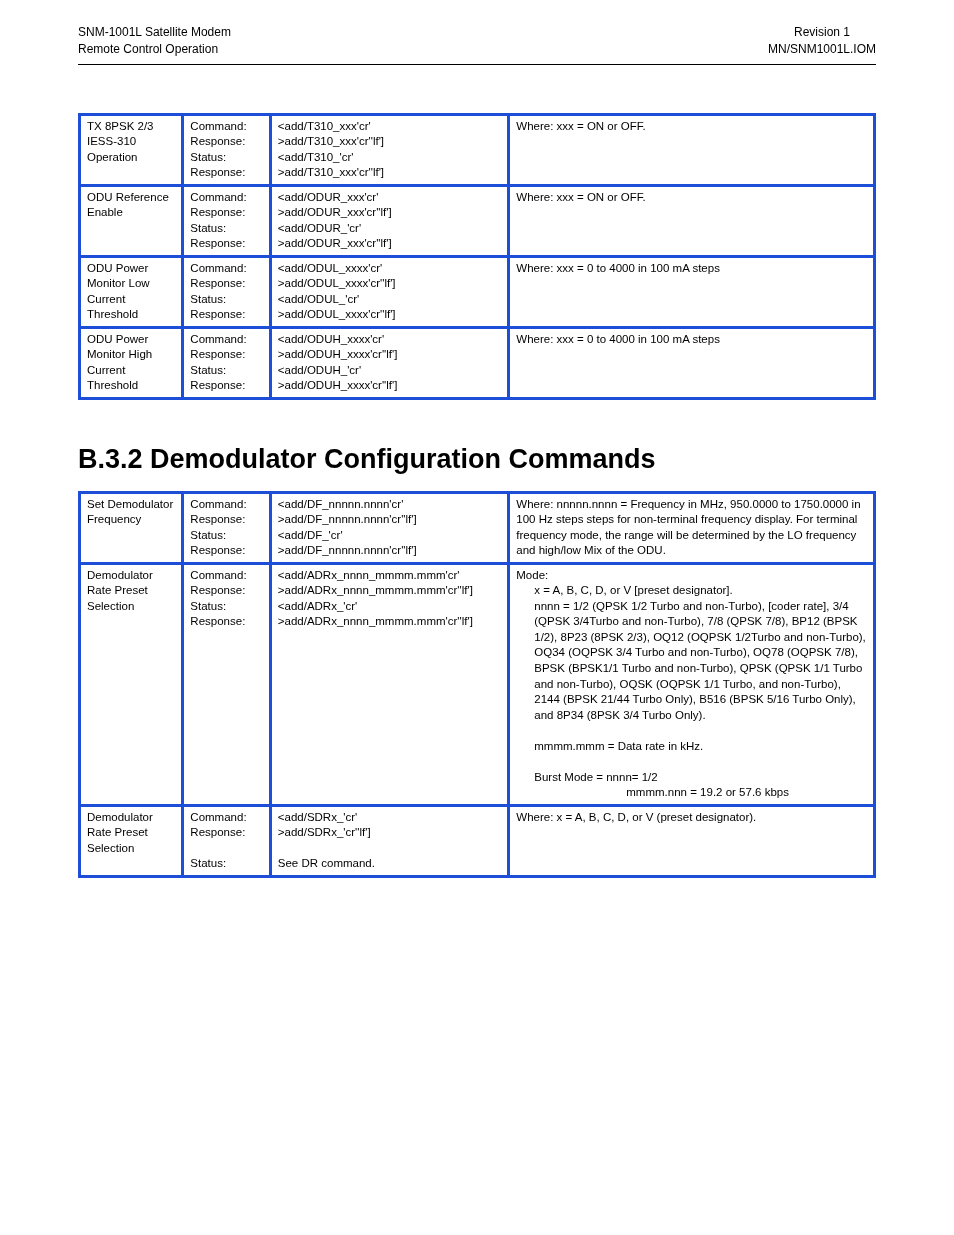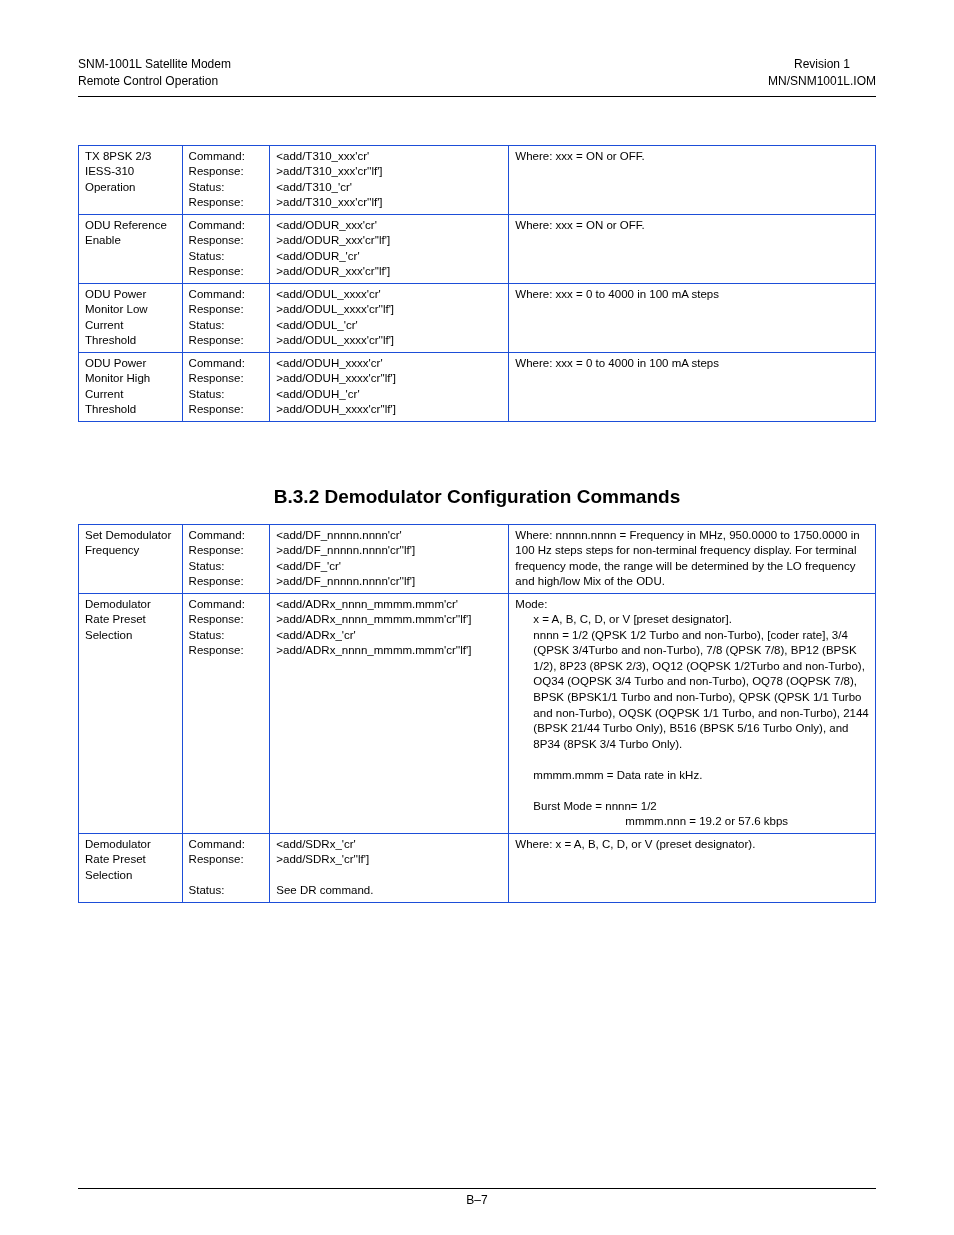--- a/index.html
+++ b/index.html
@@ -7,21 +7,21 @@
       font-size: 12px;
       margin: 0;
       padding: 0;
       background: #fff;
       color: #000;
     }
     .page {
       width: 954px;
       min-height: 1235px;
       margin: 0 auto;
-      padding: 56px 78px 40px 78px;
+      padding: 24px 78px 40px 78px;
       box-sizing: border-box;
       position: relative;
     }
     .header {
       display: flex;
       justify-content: space-between;
       font-size: 12px;
       line-height: 1.4;
       margin-bottom: 6px;
     }
@@ -38,35 +38,34 @@
       border-top: 1px solid #000;
       margin: 0 0 48px 0;
     }
     table.cmd-table {
       border-collapse: collapse;
       width: 100%;
       table-layout: fixed;
       font-size: 11.5px;
     }
     table.cmd-table td {
-      border: 1px solid #1d4ed8;
+      border: 3px solid #1d4ed8;
       padding: 3px 6px 3px 6px;
       vertical-align: top;
       line-height: 1.35;
     }
     .col-name { width: 13%; }
     .col-type { width: 11%; }
     .col-syntax { width: 30%; }
     .col-where { width: 46%; }
     .multiline { white-space: pre-line; }
     h2.section {
-      font-size: 19px;
+      font-size: 27px;
       font-weight: bold;
-      margin: 64px 0 16px 0;
-      text-align: center;
+      margin: 44px 0 16px 0;
     }
     .footer {
       position: absolute;
       bottom: 28px;
       left: 78px;
       right: 78px;
     }
     .footer-rule {
       border: none;
       border-top: 1px solid #000;
@@ -210,18 +209,14 @@
 Status:</td>
           <td class="multiline">&lt;add/SDRx_'cr'
 &gt;add/SDRx_'cr''lf']
 
 See DR command.</td>
           <td class="multiline">Where: x = A, B, C, D, or V (preset designator).</td>
         </tr>
       </tbody>
   </table>
 
-  <div class="footer">
-    <hr class="footer-rule">
-    <div class="footer-num">B–7</div>
-  </div>
 
 </div>
 
 </body></html>

